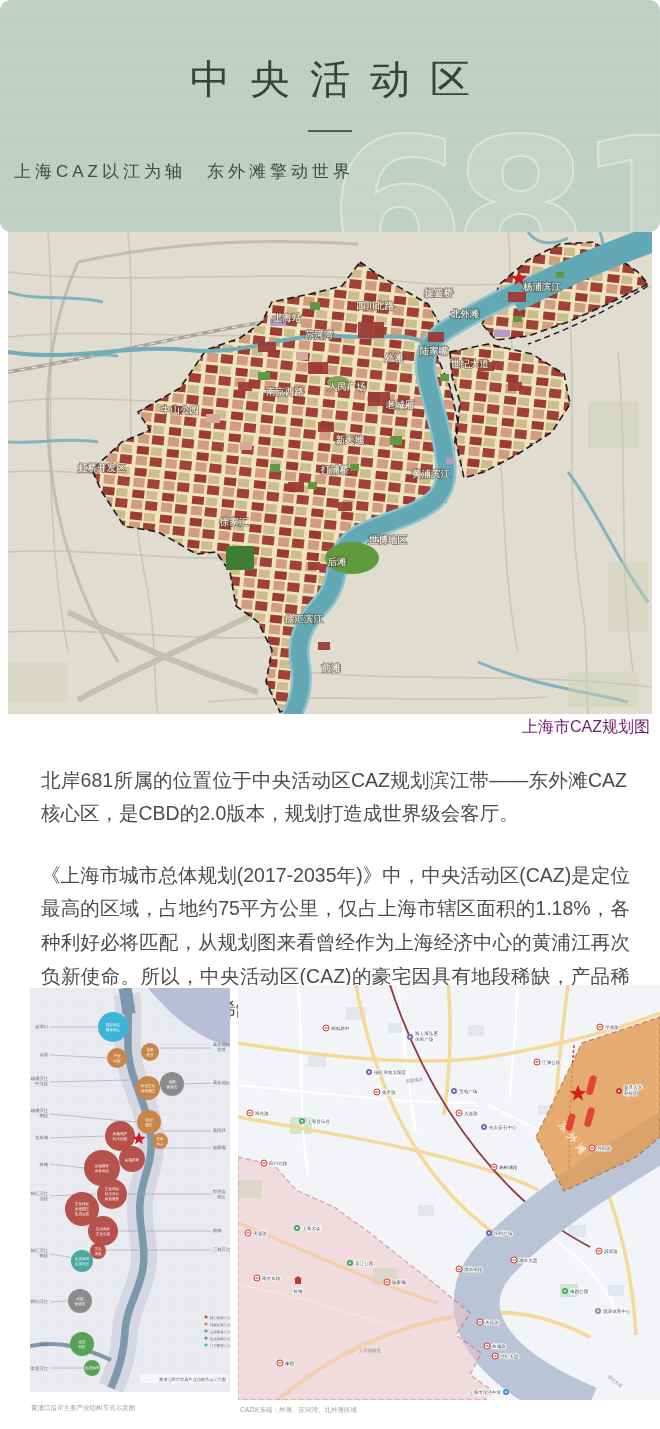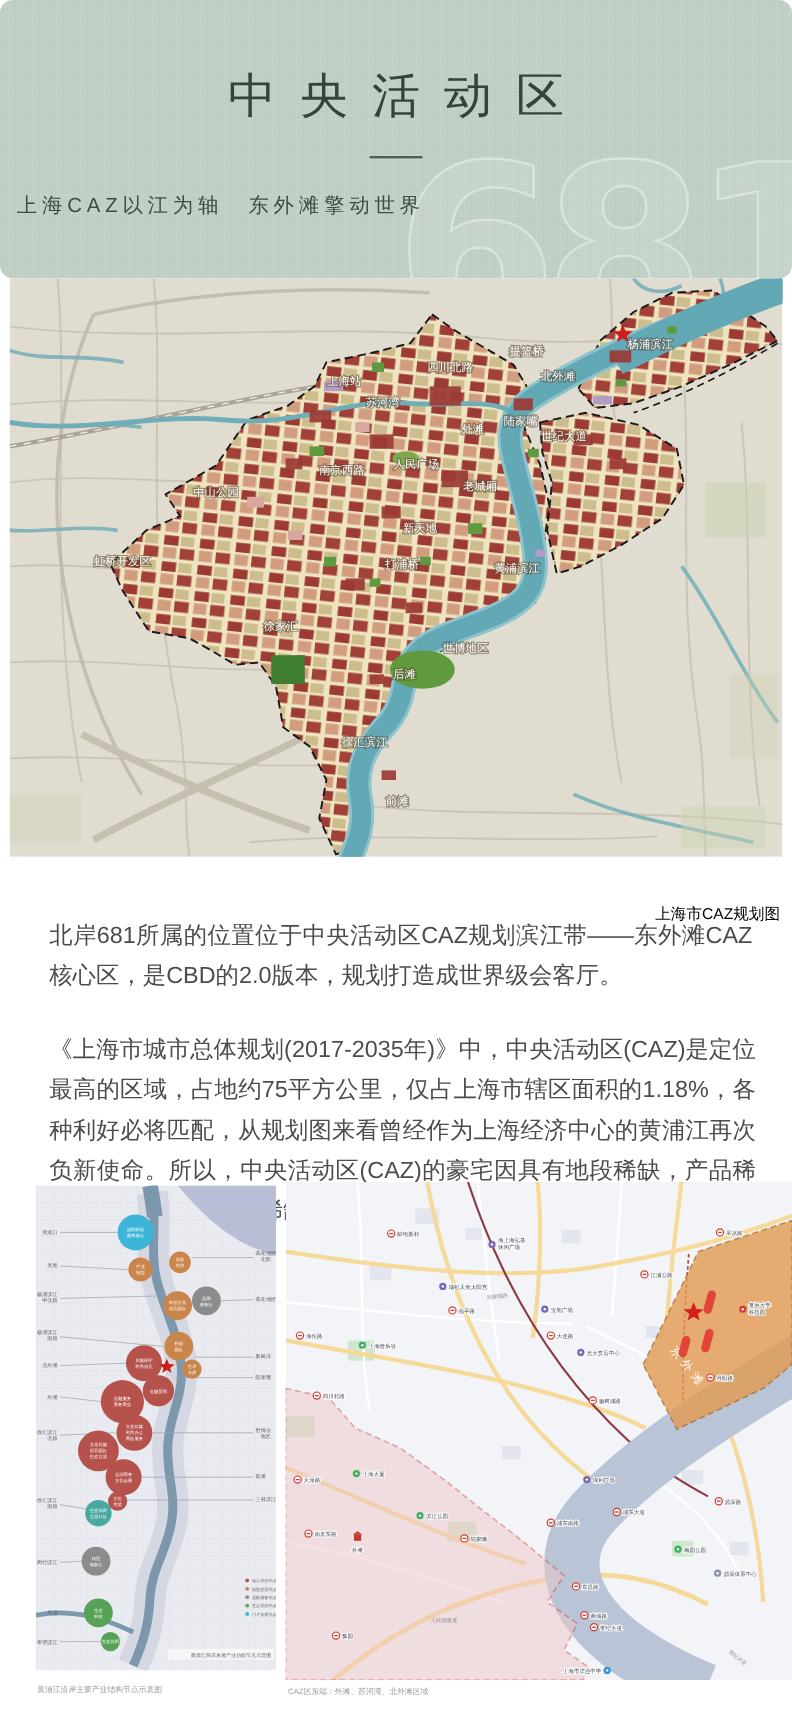--- a/index.html
+++ b/index.html
@@ -16,21 +16,21 @@
     font-family:"Liberation Serif",serif;}
   .hdr-line{position:absolute;top:130px;left:50%;transform:translateX(-50%);
     width:44px;height:2px;background:#4e5e54;}
   .hdr-sub{position:absolute;top:160px;left:14px;width:100%;text-align:left;
     font-size:17px;color:#3d4d44;letter-spacing:4px;}
   .hdr-681{position:absolute;right:-40px;top:112px;font-size:195px;line-height:1;font-weight:bold;
     color:rgba(255,255,255,.10);-webkit-text-stroke:2px rgba(255,255,255,.38);
     font-family:"DejaVu Sans",sans-serif;letter-spacing:-12px;}
   
   .map1{position:absolute;top:232px;left:8px;width:644px;height:482px;}
-  .map1-cap{position:absolute;top:753px;right:10px;font-size:13px;color:#000000;}
+  .map1-cap{position:absolute;top:717px;right:10px;font-size:16px;color:#701a75;}
   .para{position:absolute;left:41px;color:#4c4c4c;font-size:19.5px;line-height:1.73;
     text-align:justify;}
   .p1{top:744px;width:586px;}
   .p2{top:839px;width:589px;}
   .map2{position:absolute;top:988px;left:30px;width:200px;height:404px;}
   .map3{position:absolute;top:985px;left:238px;width:422px;height:415px;}
   .map2-cap{position:absolute;top:1404px;left:31px;font-size:6.5px;color:#9a9a9a;}
   .map3-cap{position:absolute;top:1406px;left:240px;font-size:6.5px;color:#9a9a9a;}
   .watermark{position:absolute;top:1391px;right:5px;font-size:21px;font-weight:bold;color:#fff;
     letter-spacing:1px;

